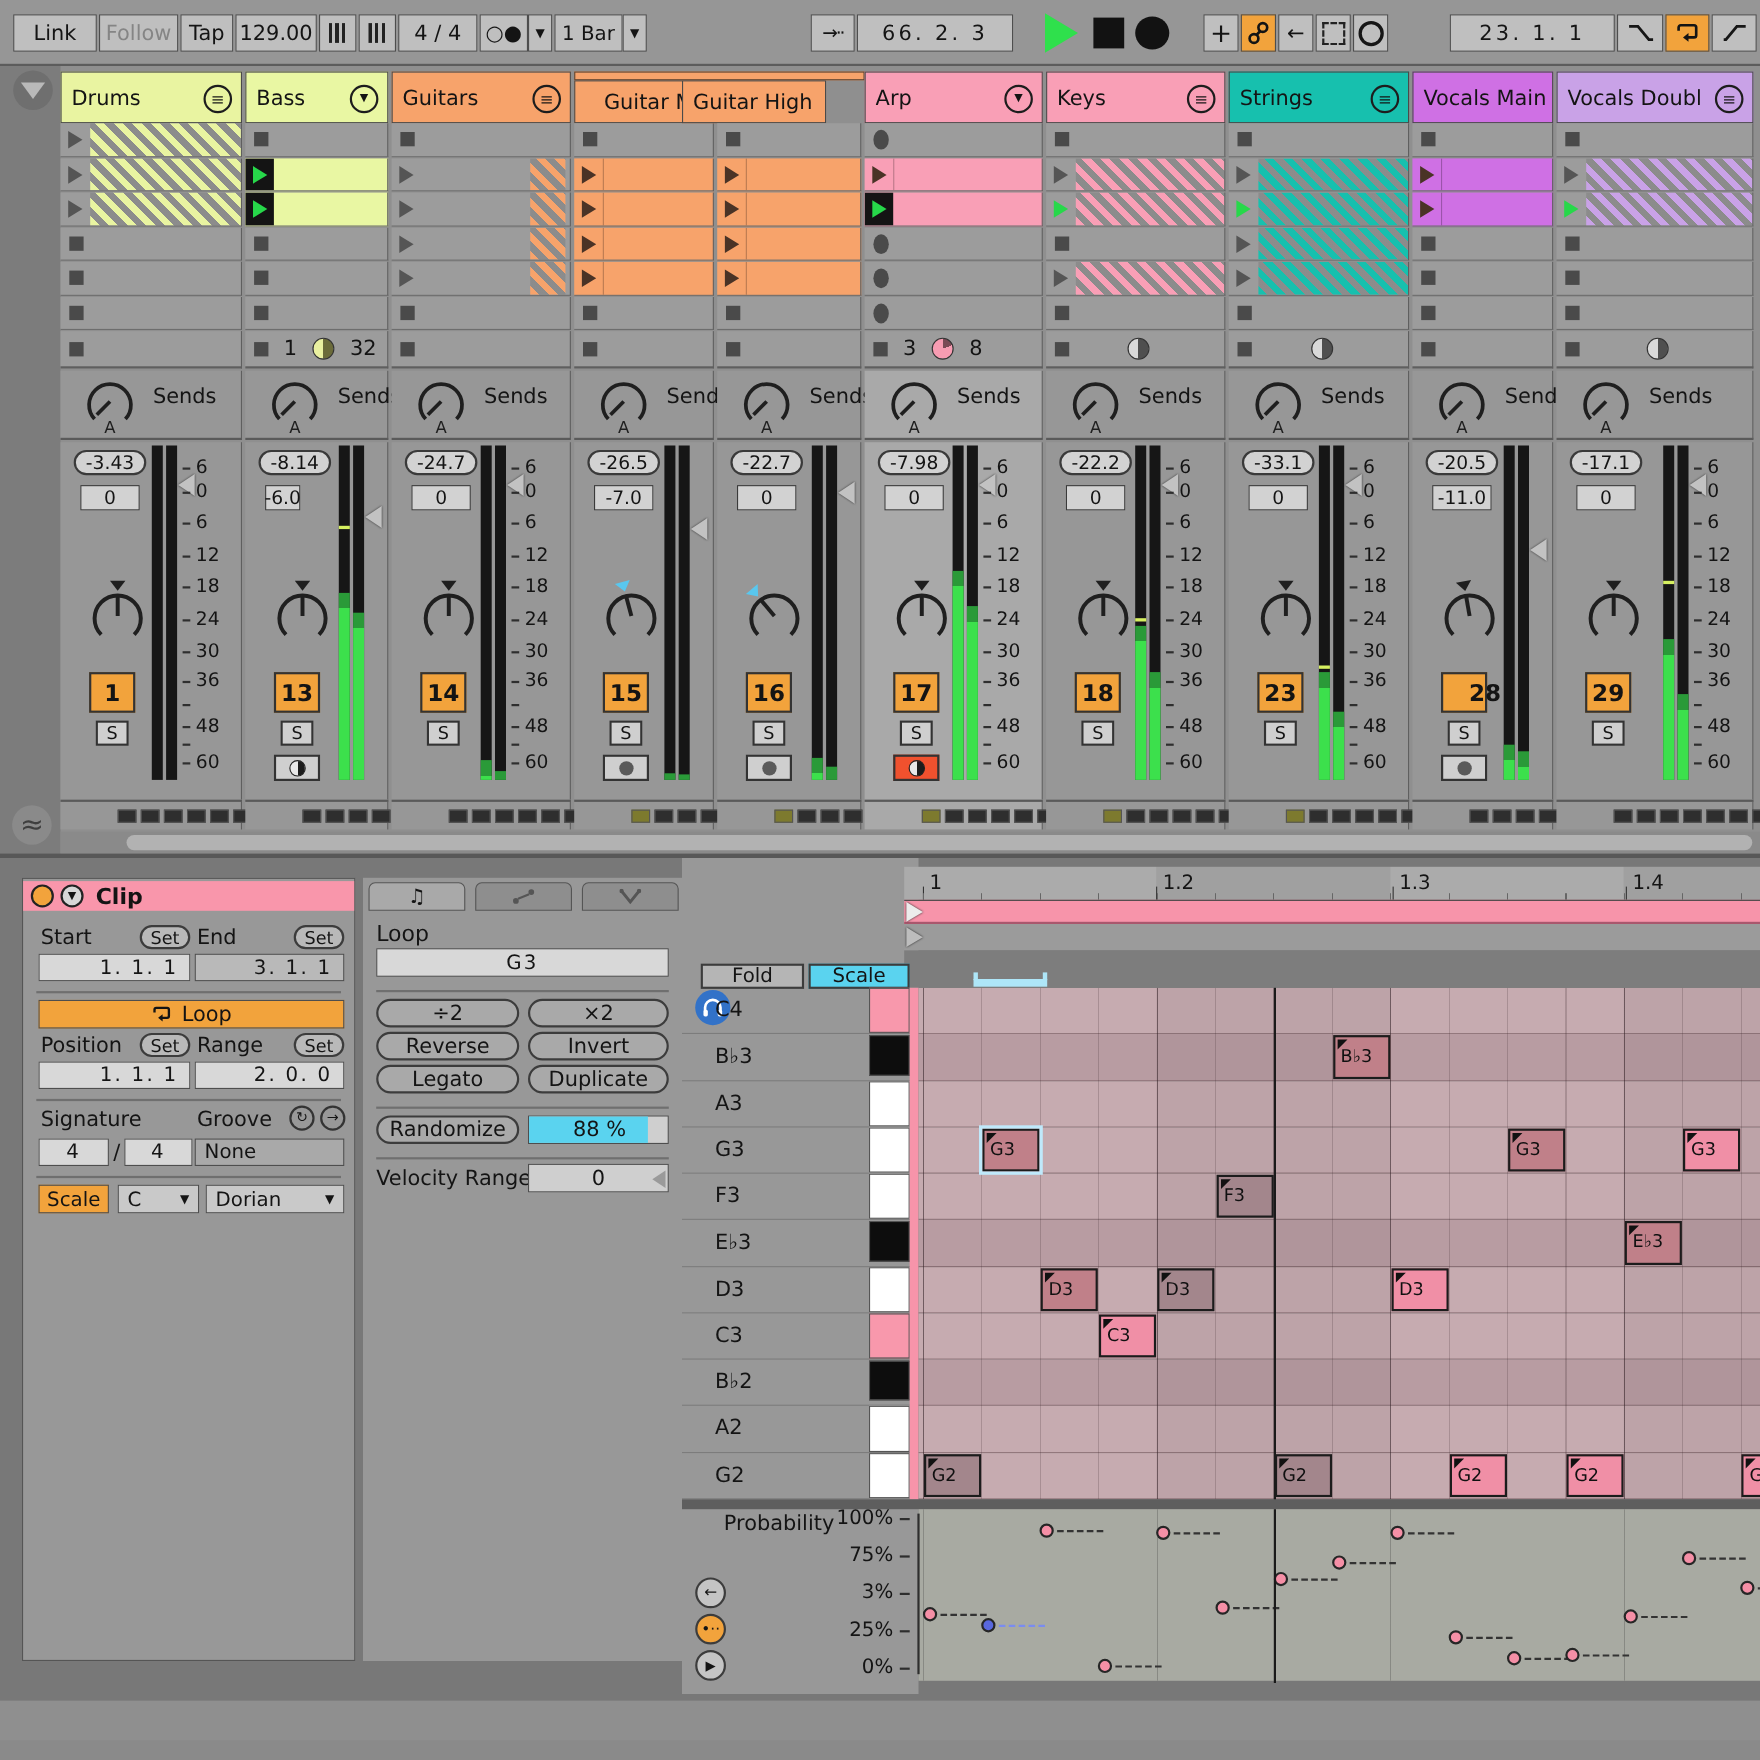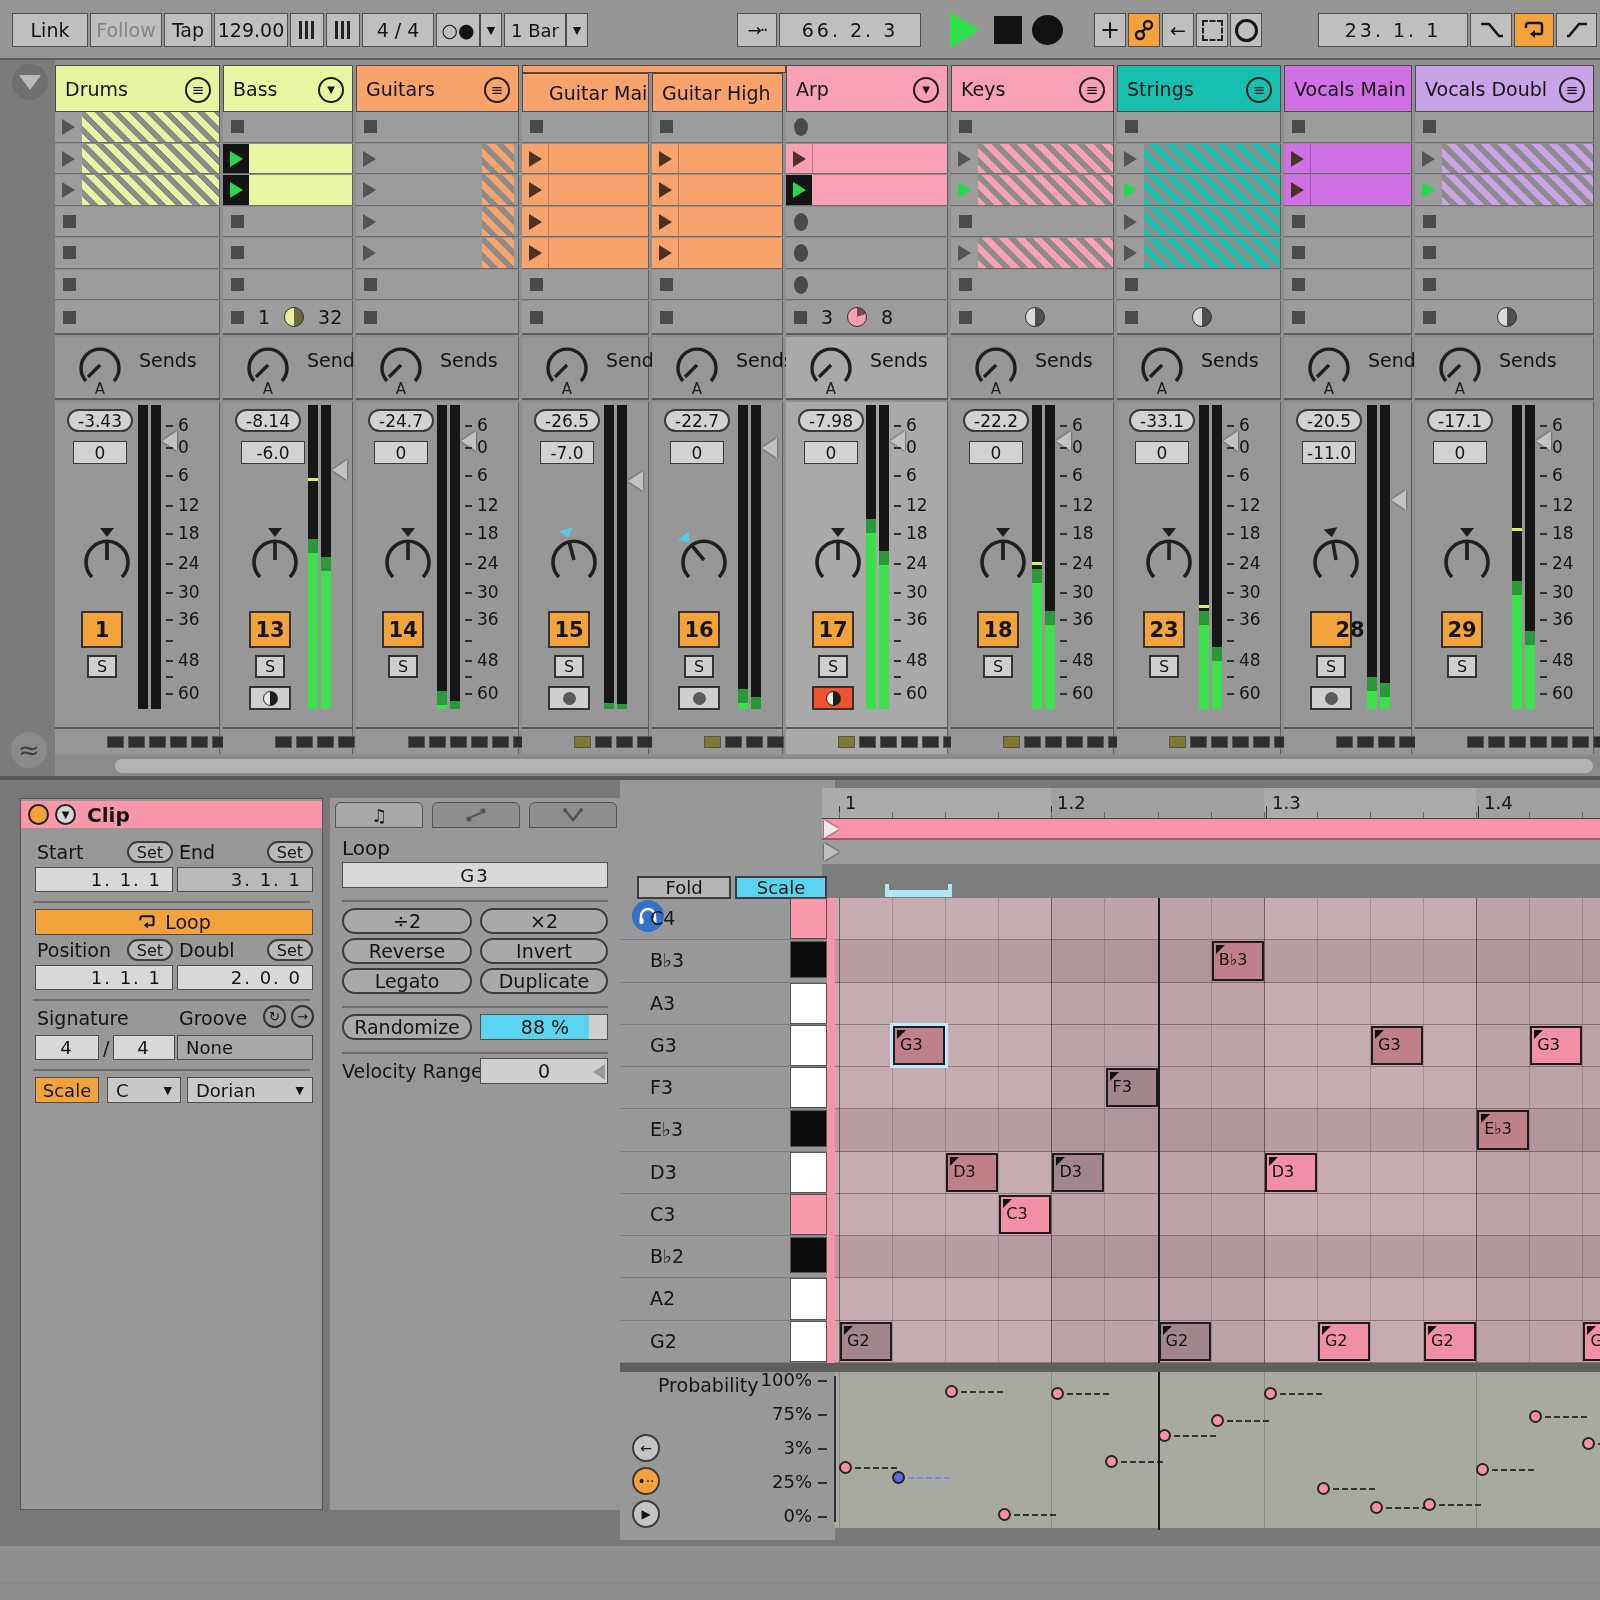--- a/index.html
+++ b/index.html
@@ -218,21 +218,21 @@
       <div style="position: absolute; box-sizing: border-box; left: 223px; top: 337px; width: 130px; height: 63px; background: rgb(151, 151, 151); border-right: 1px solid rgb(95, 95, 95); border-bottom: 2px solid rgb(90, 90, 90);">
         <svg width="54" height="56" viewBox="0 0 54 56" style="position: absolute; left: 18px; top: 3px;">
           <path d="M 13 41 A 19 19 0 1 1 41 41" fill="none" stroke="#1f1f1f" stroke-width="3.4"></path>
           <line x1="27" y1="25" x2="15" y2="37" stroke="#1f1f1f" stroke-width="3.4"></line>
           <text x="27" y="54" font-size="15" text-anchor="middle" fill="#1f1f1f">A</text>
         </svg>
         <div style="position: absolute; box-sizing: border-box; left: 84px; top: 12px; font-size: 19px; font-weight: 500;">Sends</div>
       </div>
       <div style="position: absolute; box-sizing: border-box; left: 223px; top: 402px; width: 130px; height: 325px; background: rgb(151, 151, 151); border-right: 1px solid rgb(95, 95, 95);">
         <div style="position: absolute; box-sizing: border-box; left: 12px; top: 7px; width: 66px; height: 23px; border-radius: 12px; background: rgb(210, 210, 210); border: 2px solid rgb(58, 58, 58); display: flex; align-items: center; justify-content: center; font-size: 17px;">-8.14</div>
-        <div style="position: absolute; box-sizing: border-box; left: 18px; top: 39px; width: 64px; height: 23px; background: rgb(210, 210, 210); border: 1px solid rgb(58, 58, 58); display: flex; align-items: center; justify-content: center; font-size: 17px;">-6.0</div>
+        <div style="position: absolute; box-sizing: border-box; left: 18px; top: 39px; width: 32px; height: 23px; background: rgb(210, 210, 210); border: 1px solid rgb(58, 58, 58); display: flex; align-items: center; justify-content: center; font-size: 17px;">-6.0</div>
         <svg width="66" height="70" viewBox="0 0 66 70" style="position: absolute; left: 19px; top: 118px;">
           <g transform="rotate(0 33 40)">
             <polygon points="26,8 40,8 33,17" fill="#1f1f1f"></polygon>
             <line x1="33" y1="40" x2="33" y2="20" stroke="#1f1f1f" stroke-width="3.6"></line>
           </g>
           <path d="M 18 55 A 21 21 0 1 1 48 55" fill="none" stroke="#1f1f1f" stroke-width="3.6" transform="translate(0,2)"></path>
         </svg>
         <div style="position: absolute; box-sizing: border-box; left: 26px; top: 209px; width: 42px; height: 37px; background: rgb(242, 163, 60); border: 2px solid rgb(51, 51, 51); display: flex; align-items: center; justify-content: center; font-size: 21px; font-weight: bold;">13</div>
         <div style="position: absolute; box-sizing: border-box; left: 32px; top: 253px; width: 30px; height: 23px; background: rgb(207, 207, 207); border: 2px solid rgb(51, 51, 51); display: flex; align-items: center; justify-content: center; font-size: 16px; font-weight: 500;">S</div>
         <div style="position: absolute; box-sizing: border-box; left: 26px; top: 284px; width: 42px; height: 24px; border: 2px solid rgb(51, 51, 51); background: rgb(207, 207, 207); display: flex; align-items: center; justify-content: center;">
@@ -411,21 +411,21 @@
       </div>
       <div style="position: absolute; box-sizing: border-box; left: 522px; top: 727px; width: 127px; height: 27px; background: rgb(151, 151, 151); border-right: 1px solid rgb(95, 95, 95); border-top: 2px solid rgb(90, 90, 90); display: flex; align-items: center; padding-left: 52px; gap: 4px;">
         <div style="box-sizing: border-box; position: relative; width: 17px; height: 12px; background: rgb(125, 122, 46); border: 1px solid rgb(85, 85, 85); flex: 0 0 auto;"></div>
         <div style="box-sizing: border-box; position: relative; width: 17px; height: 12px; background: rgb(46, 46, 46); border: 1px solid rgb(85, 85, 85); flex: 0 0 auto;"></div>
         <div style="box-sizing: border-box; position: relative; width: 17px; height: 12px; background: rgb(46, 46, 46); border: 1px solid rgb(85, 85, 85); flex: 0 0 auto;"></div>
         <div style="box-sizing: border-box; position: relative; width: 17px; height: 12px; background: rgb(46, 46, 46); border: 1px solid rgb(85, 85, 85); flex: 0 0 auto;"></div>
         <div style="box-sizing: border-box; position: relative; width: 17px; height: 12px; background: rgb(46, 46, 46); border: 1px solid rgb(85, 85, 85); flex: 0 0 auto;"></div>
         <div style="box-sizing: border-box; position: relative; width: 17px; height: 12px; background: rgb(46, 46, 46); border: 1px solid rgb(85, 85, 85); flex: 0 0 auto;"></div>
         <div style="box-sizing: border-box; position: relative; width: 17px; height: 12px; background: rgb(46, 46, 46); border: 1px solid rgb(85, 85, 85); flex: 0 0 auto;"></div>
       </div>
-      <div style="position: absolute; box-sizing: border-box; left: 652px; top: 73px; width: 131px; height: 39px; background: rgb(247, 163, 107); border: 1px solid rgb(74, 74, 74); display: flex; align-items: center;">
+      <div style="position: absolute; box-sizing: border-box; left: 620px; top: 73px; width: 131px; height: 39px; background: rgb(247, 163, 107); border: 1px solid rgb(74, 74, 74); display: flex; align-items: center;">
         <div style="box-sizing: border-box; position: relative; margin-left: 9px; font-size: 19px; font-weight: 500; white-space: nowrap; overflow: hidden;">Guitar High</div>
       </div>
       <div style="position: absolute; box-sizing: border-box; left: 652px; top: 112px; width: 131px; height: 30.5px; background: rgb(156, 156, 156); border-right: 1px solid rgb(95, 95, 95); border-bottom: 1px solid rgb(109, 109, 109); overflow: hidden;">
         <div style="position: absolute; box-sizing: border-box; left: 8px; top: 8px; width: 13px; height: 13px; background: rgb(74, 74, 74);"></div>
       </div>
       <div style="position: absolute; box-sizing: border-box; left: 652px; top: 143.5px; width: 131px; height: 30.5px; background: rgb(247, 163, 107); border-right: 1px solid rgb(95, 95, 95); border-bottom: 1px solid rgb(109, 109, 109); overflow: hidden;">
         <div style="position: absolute; box-sizing: border-box; left: 7px; top: 7px; width: 0px; height: 0px; border-top: 8px solid transparent; border-bottom: 8px solid transparent; border-left: 13px solid rgb(74, 51, 38);"></div>
         <div style="position: absolute; box-sizing: border-box; left: 26px; top: 0px; width: 1px; height: 100%; background: rgba(0, 0, 0, 0.25);"></div>
       </div>
       <div style="position: absolute; box-sizing: border-box; left: 652px; top: 175px; width: 131px; height: 30.5px; background: rgb(247, 163, 107); border-right: 1px solid rgb(95, 95, 95); border-bottom: 1px solid rgb(109, 109, 109); overflow: hidden;">
@@ -946,21 +946,21 @@
       <div class="valbox" style="left:156px;top:68px;width:136px;height:25px;background:#b9b9b9">3. 1. 1</div>
       <div class="hr" style="top:102px"></div>
       <div class="btn" style="left:14px;top:110px;width:278px;height:26px;background:#f2a33c;font-size:19px;gap:8px">
         <svg width="20" height="18" viewBox="0 0 24 22">
             <path d="M4 9 V6 a2 2 0 0 1 2-2 H18 a2 2 0 0 1 2 2 V13 a2 2 0 0 1-2 2 H10" fill="none" stroke="#141414" stroke-width="2.6"></path>
             <path d="M13 11 L8 15 L13 19 Z" fill="#141414"></path>
           </svg>
         <span>Loop</span>
       </div>
       <span class="lbl" style="left:16px;top:140px">Position</span>
-      <span class="lbl" style="left:158px;top:140px">Doubl</span>
+      <span class="lbl" style="left:158px;top:140px">Range</span>
       <span class="setpill" style="left:106px;top:140px;width:46px;height:22px">Set</span>
       <span class="setpill" style="left:246px;top:140px;width:46px;height:22px">Set</span>
       <div class="valbox" style="left:14px;top:166px;width:138px;height:25px">1. 1. 1</div>
       <div class="valbox" style="left:156px;top:166px;width:136px;height:25px">2. 0. 0</div>
       <div class="hr" style="top:200px"></div>
       <span class="lbl" style="left:16px;top:208px">Signature</span>
       <span class="lbl" style="left:158px;top:208px">Groove</span>
       <span class="abs" style="left:242px;top:206px;width:23px;height:23px;border:2px solid #333;border-radius:50%;display:flex;align-items:center;justify-content:center;font-size:13px">↻</span>
       <span class="abs" style="left:270px;top:206px;width:23px;height:23px;border:2px solid #333;border-radius:50%;display:flex;align-items:center;justify-content:center;font-size:13px">→</span>
       <div class="valbox" style="left:14px;top:236px;width:64px;height:25px;justify-content:center;padding:0">4</div>

